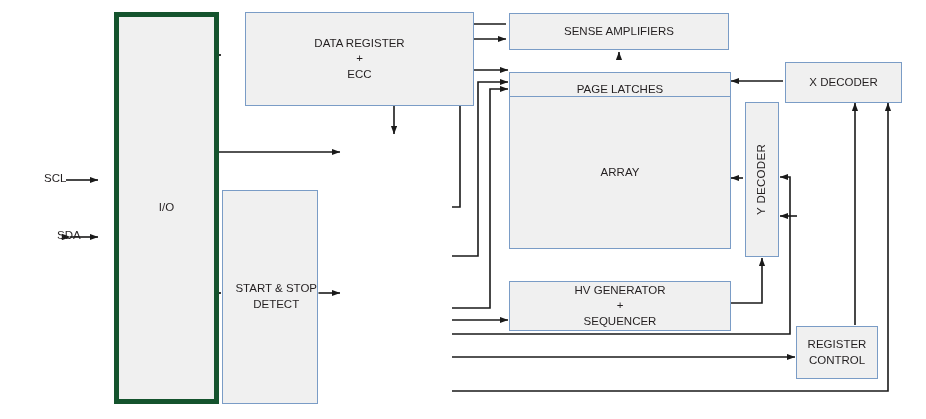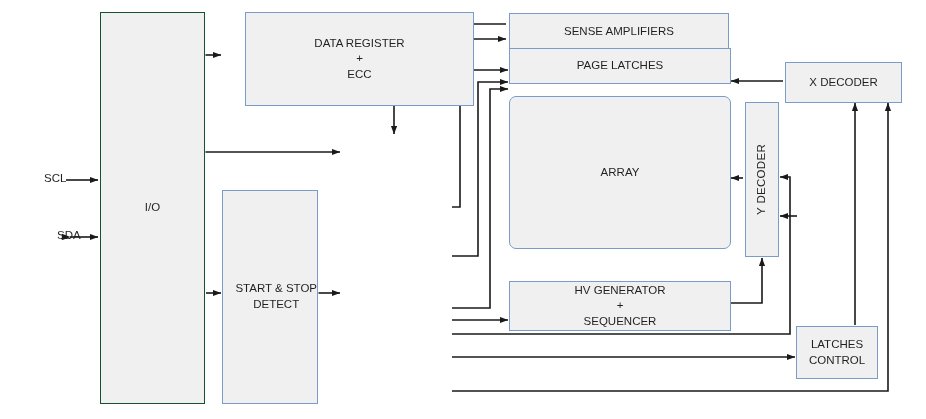--- a/index.html
+++ b/index.html
@@ -2,21 +2,21 @@
 <html><head>
 <meta charset="utf-8">
 <style>
   html,body{margin:0;padding:0;background:#ffffff;}
   #canvas{position:relative;width:926px;height:419px;background:#ffffff;
           font-family:"Liberation Sans","DejaVu Sans",sans-serif;}
   svg{position:absolute;left:0;top:0;width:926px;height:419px;}
   .blk{position:absolute;box-sizing:border-box;display:flex;align-items:center;
        justify-content:center;text-align:center;background:#f0f0f0;
        border:1px solid #7a9cc6;color:#231f20;font-size:11.5px;line-height:1.35;}
-  .blk.dark{border:1px solid #14532d;}
+  .blk.dark{border:5px solid #14532d;margin-left:14px;}
   .blk span{display:block;}
   .vert{writing-mode:vertical-rl;transform:rotate(180deg);letter-spacing:0.3px;}
   .sig{position:absolute;font-size:11.5px;color:#231f20;}
   sup{font-size:7.5px;vertical-align:super;}
 </style>
 </head>
 <body>
 
 <div id="canvas">
 
@@ -101,25 +101,25 @@
       <span>START &amp; STOP</span>
       <span>DETECT</span>
     </div>
   </div>
 
 
   <div class="blk" style="left:509px;top:13px;width:220px;height:37px;">
     <span>SENSE AMPLIFIERS</span>
   </div>
 
-  <div class="blk" style="left:509px;top:48px;width:222px;height:36px;">
+  <div class="blk" style="left:509px;top:72px;width:222px;height:36px;">
     <span>PAGE LATCHES</span>
   </div>
 
-  <div class="blk" style="left:509px;top:96px;width:222px;height:153px;border-radius:7px;">
+  <div class="blk" style="left:509px;top:96px;width:222px;height:153px;">
     <span>ARRAY</span>
   </div>
 
 
   <div class="blk" style="left:509px;top:281px;width:222px;height:50px;">
     <div>
       <span>HV GENERATOR</span>
       <span>+</span>
       <span>SEQUENCER</span>
     </div>
@@ -128,18 +128,18 @@
   <div class="blk" style="left:785px;top:62px;width:117px;height:41px;">
     <span>X DECODER</span>
   </div>
 
   <div class="blk" style="left:745px;top:102px;width:34px;height:155px;">
     <span class="vert">Y DECODER</span>
   </div>
 
   <div class="blk" style="left:796px;top:326px;width:82px;height:53px;">
     <div>
-      <span>LATCHES</span>
+      <span>REGISTER</span>
       <span>CONTROL</span>
     </div>
   </div>
 
 </div>
 
 </body></html>

